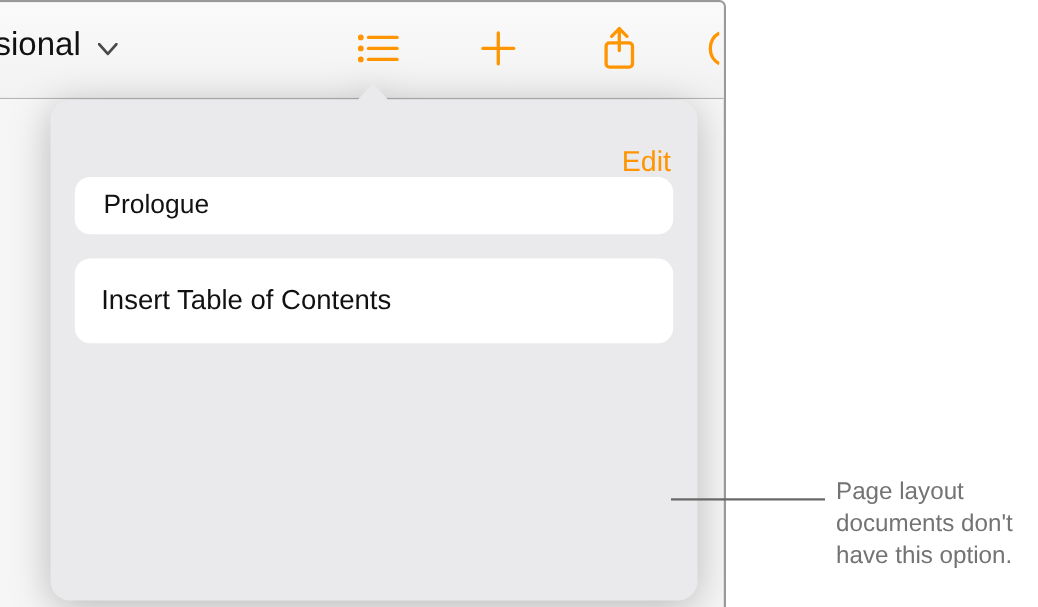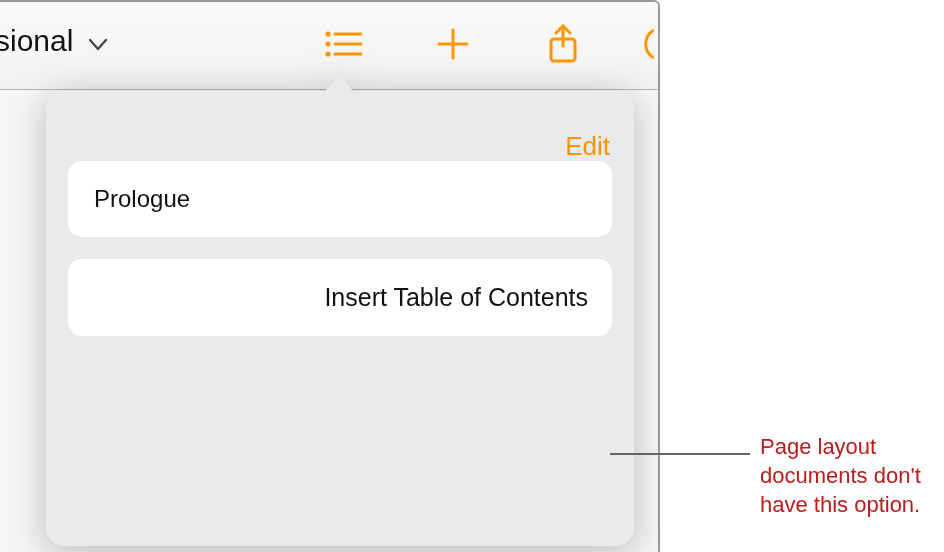--- a/index.html
+++ b/index.html
@@ -114,55 +114,55 @@
       cursor: pointer;
       margin-top: 24px;
     }
     .toc-list {
       margin: 6px 22px 0 22px;
       background: #fff;
       border-radius: 14px;
       overflow: hidden;
     }
     .toc-item {
-      padding: 24px 26px;
+      padding: 12px 26px;
       font-size: 24px;
       color: #111;
       border-bottom: 1px solid #d8d8dc;
       cursor: pointer;
     }
     .toc-item:last-child {
       border-bottom: none;
     }
     .insert-btn {
       margin: 22px 22px 0 22px;
       background: #fff;
       border-radius: 14px;
       padding: 24px;
-      text-align: right;
+      text-align: left;
       font-size: 25px;
       color: #111;
       cursor: pointer;
     }
     .callout-line {
       position: absolute;
       left: 610px;
       top: 453px;
       width: 140px;
       height: 2px;
       background: #666;
     }
     .callout-text {
       position: absolute;
       left: 760px;
       top: 432px;
       width: 180px;
       font-size: 22px;
       line-height: 1.32;
-      color: #b91c1c;
+      color: #737373;
     }
   </style>
 </head>
 <body>
 
 <div class="frame">
 
   <div class="toolbar">
     <div class="style-select">
       <span>ssional</span>

